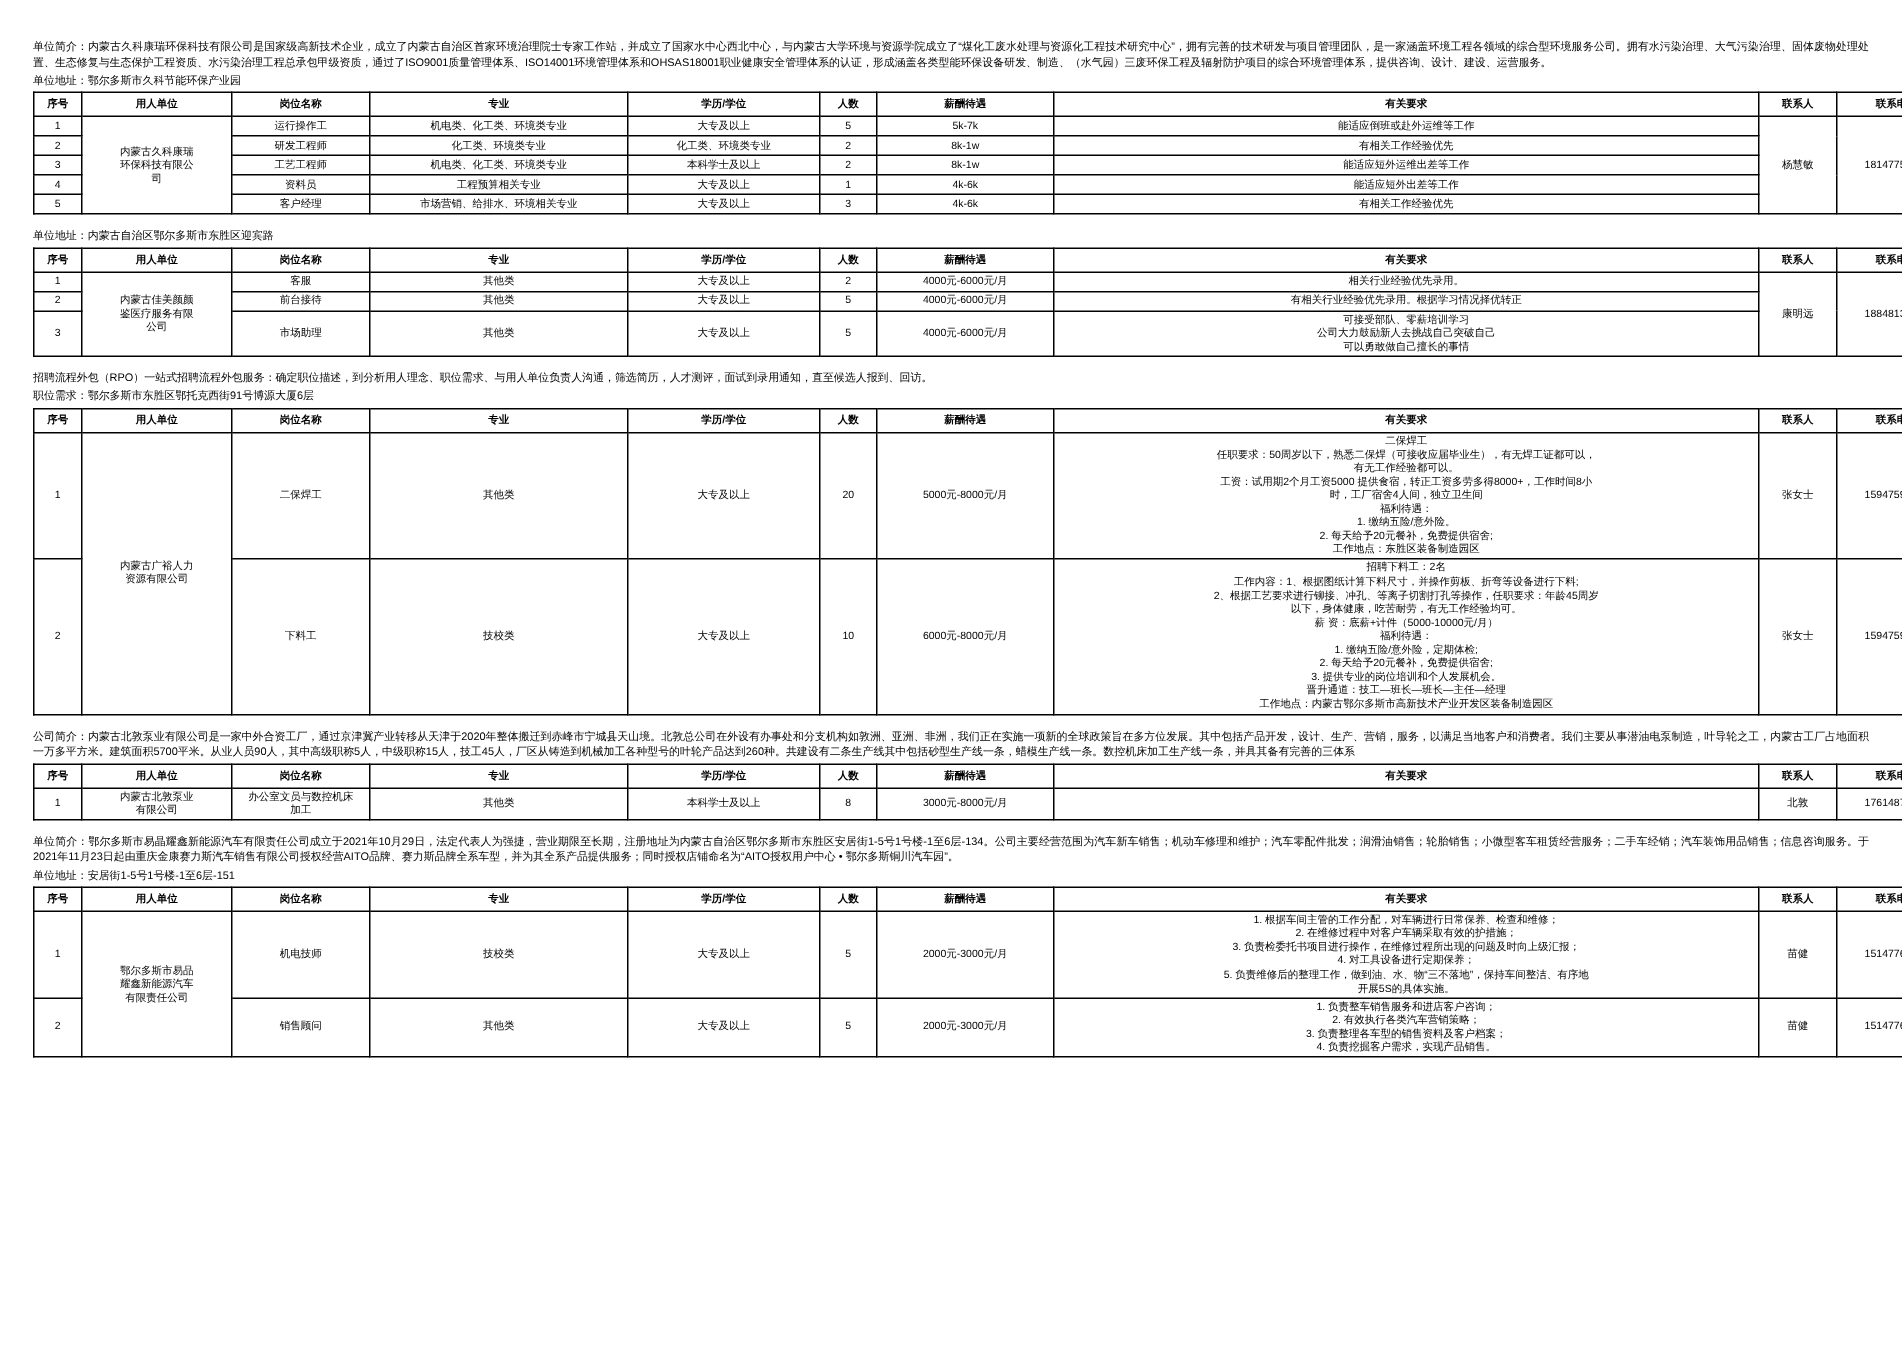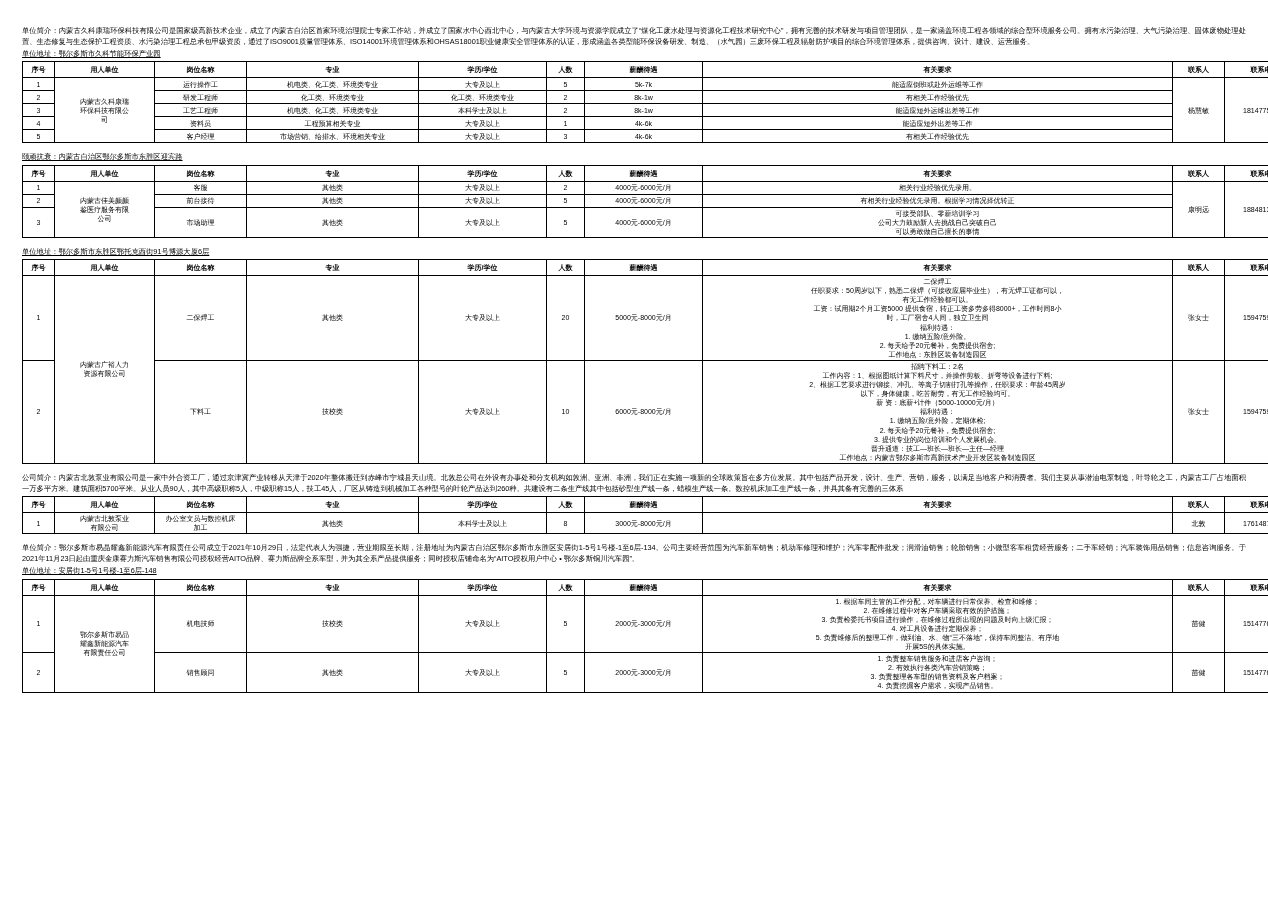--- a/index.html
+++ b/index.html
@@ -25,21 +25,20 @@
   .intro {
     font-size: 7.3px;
     line-height: 1.45;
     text-align: justify;
     margin: 0 0 2px 0;
   }
   .addr {
     font-size: 7.3px;
     line-height: 1.4;
     margin: 0 0 2px 0;
-    text-decoration: underline;
   }
   .spacer {
     height: 7px;
   }
   table.jobs {
     border-collapse: collapse;
     width: 100%;
     table-layout: fixed;
     margin-bottom: 2px;
   }
@@ -157,21 +156,21 @@
             <td>客户经理</td>
             <td>市场营销、给排水、环境相关专业</td>
             <td>大专及以上</td>
             <td>3</td>
             <td>4k-6k</td>
             <td class="req">有相关工作经验优先</td>
           </tr>
         </tbody>
       </table>
       <div class="spacer"></div>
-      <p class="addr">颐顽抗衰：内蒙古自治区鄂尔多斯市东胜区迎宾路</p>
+      <p class="addr">单位地址：内蒙古自治区鄂尔多斯市东胜区迎宾路</p>
       <table class="jobs">
         <colgroup>
           <col class="c-no">
           <col class="c-unit">
           <col class="c-post">
           <col class="c-major">
           <col class="c-edu">
           <col class="c-num">
           <col class="c-pay">
           <col class="c-req">
@@ -219,21 +218,22 @@
             <td>市场助理</td>
             <td>其他类</td>
             <td>大专及以上</td>
             <td>5</td>
             <td>4000元-6000元/月</td>
             <td class="req-left">可接受部队、零薪培训学习<br>公司大力鼓励新人去挑战自己突破自己<br>可以勇敢做自己擅长的事情</td>
           </tr>
         </tbody>
       </table>
       <div class="spacer"></div>
-      <p class="addr">单位地址：鄂尔多斯市东胜区鄂托克西街91号博源大厦6层</p>
+      <p class="intro">招聘流程外包（RPO）一站式招聘流程外包服务：确定职位描述，到分析用人理念、职位需求、与用人单位负责人沟通，筛选简历，人才测评，面试到录用通知，直至候选人报到、回访。</p>
+      <p class="addr">职位需求：鄂尔多斯市东胜区鄂托克西街91号博源大厦6层</p>
       <table class="jobs">
         <colgroup>
           <col class="c-no">
           <col class="c-unit">
           <col class="c-post">
           <col class="c-major">
           <col class="c-edu">
           <col class="c-num">
           <col class="c-pay">
           <col class="c-req">
@@ -319,21 +319,21 @@
             <td>8</td>
             <td>3000元-8000元/月</td>
             <td class="req"></td>
             <td>北敦</td>
             <td>17614872129</td>
           </tr>
         </tbody>
       </table>
       <div class="spacer"></div>
       <p class="intro">单位简介：鄂尔多斯市易晶耀鑫新能源汽车有限责任公司成立于2021年10月29日，法定代表人为强捷，营业期限至长期，注册地址为内蒙古自治区鄂尔多斯市东胜区安居街1-5号1号楼-1至6层-134。公司主要经营范围为汽车新车销售；机动车修理和维护；汽车零配件批发；润滑油销售；轮胎销售；小微型客车租赁经营服务；二手车经销；汽车装饰用品销售；信息咨询服务。于2021年11月23日起由重庆金康赛力斯汽车销售有限公司授权经营AITO品牌、赛力斯品牌全系车型，并为其全系产品提供服务；同时授权店铺命名为“AITO授权用户中心 • 鄂尔多斯铜川汽车园”。</p>
-      <p class="addr">单位地址：安居街1-5号1号楼-1至6层-148</p>
+      <p class="addr">单位地址：安居街1-5号1号楼-1至6层-151</p>
       <table class="jobs">
         <colgroup>
           <col class="c-no">
           <col class="c-unit">
           <col class="c-post">
           <col class="c-major">
           <col class="c-edu">
           <col class="c-num">
           <col class="c-pay">
           <col class="c-req">

